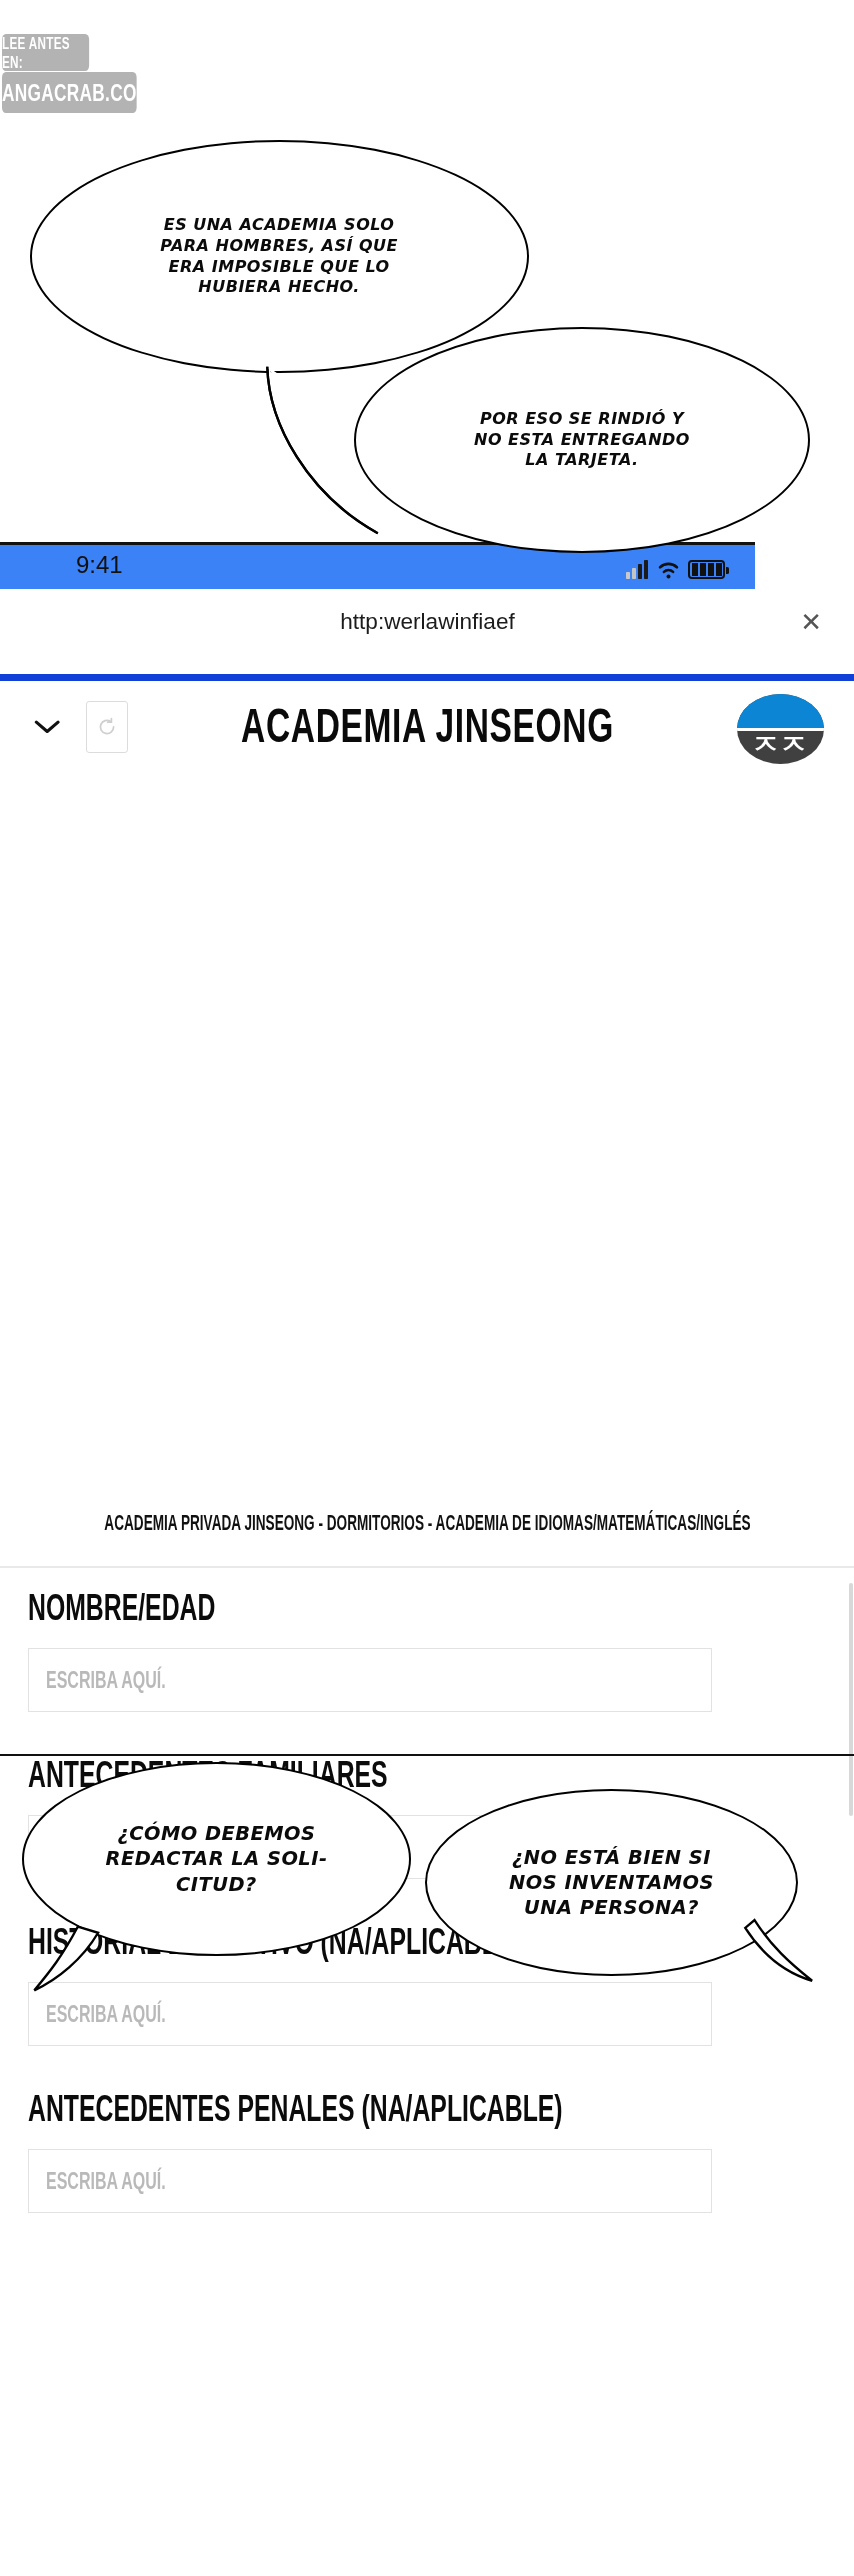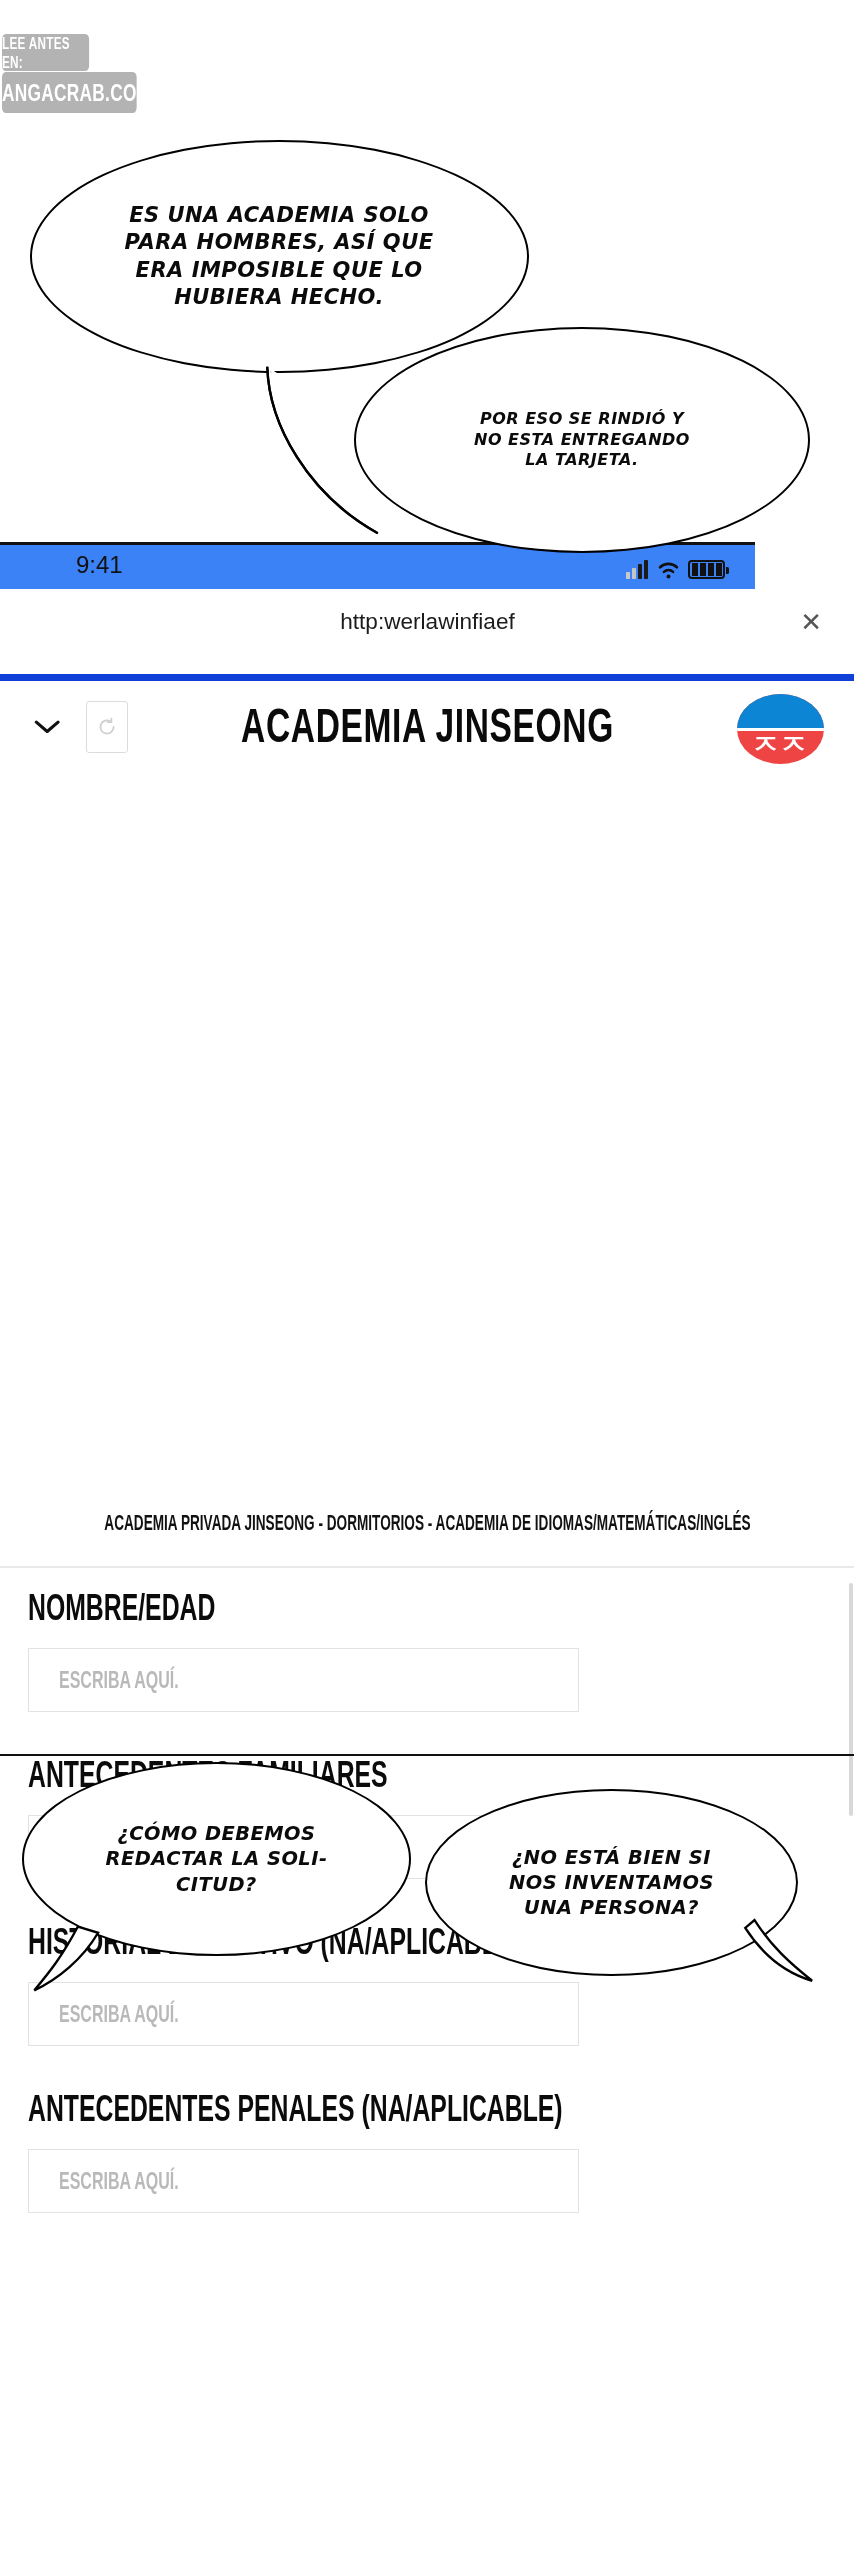--- a/index.html
+++ b/index.html
@@ -35,21 +35,21 @@
             text-align: center; }
   .bubble .txt {
     font-family: "DejaVu Sans", sans-serif;
     font-weight: 700; font-style: italic;
     text-transform: uppercase; color: #0b0b0b;
     line-height: 1.30; letter-spacing: 0.5px;
     white-space: pre-line;
   }
   .b1 { left: 29.6px;  top: 140px; width: 499px; height: 233px;
         border-radius: 50%/50%; z-index: 30; }
-  .b1 .txt { font-size: 21px; }
+  .b1 .txt { font-size: 16px; }
   .b2 { left: 354px; top: 327px; width: 456px; height: 226px;
         border-radius: 50%/50%; z-index: 31; }
   .b2 .txt { font-size: 16px; }
   .b3 { left: 22px;  top: 1762px; width: 389px; height: 194px;
         border-radius: 50%/50%; z-index: 31; }
   .b3 .txt { font-size: 19.4px; }
   .b4 { left: 425px; top: 1789px; width: 373px; height: 187px;
         border-radius: 50%/50%; z-index: 31; }
   .b4 .txt { font-size: 19.4px; }
 
@@ -97,21 +97,21 @@
   .site-head { position: relative; height: 124px; }
   .chev { position: absolute; left: 34px; top: 58px; width: 26.4px; height: 15.6px; }
   .reload { position: absolute; left: 86px; top: 40px; width: 42px; height: 52px;
             border: 1.6px solid #dcdcdc; border-radius: 3.1px;
             display: flex; align-items: center; justify-content: center; }
   .brand { position: absolute; left: 0; right: 0; top: 40px; text-align: center;
            font-family: "Liberation Sans Narrow", "Liberation Sans", sans-serif;
            font-weight: 700; font-size: 43px; color: #0a0a0a;
            letter-spacing: 0.8px; transform: scaleX(.78) scaleY(1.12); }
   .logo { position: absolute; right: 31px; top: 33px; width: 87px; height: 70px;
-          border-radius: 50% / 50%; overflow: hidden; background: #ef4444; }
+          border-radius: 50% / 50%; overflow: hidden; background: #404040; }
   .logo .blue { position: absolute; left: 0; top: 0; width: 100%; height: 50%;
                 background: #0c86d4; }
   .logo .sep  { position: absolute; left: 0; top: 48%; width: 100%; height: 5%;
                 background: #ffffff; }
   .logo .gs   { position: absolute; left: 0; bottom: 6.2px; width: 100%;
                 text-align: center; color: #ffffff; font-size: 26.4px;
                 font-weight: 700; letter-spacing: 1.6px;
                 font-family: "DejaVu Sans", sans-serif; line-height: 1; }
   .subtitle { position: absolute; left: 0; right: 0; top: 852px;
               text-align: center;
@@ -121,23 +121,23 @@
   .hr { position: absolute; left: 0; top: 905px; width: 855px; height: 2.3px;
         background: #e9e9e9; }
 
   
   .form { position: absolute; left: 0; top: 929px; width: 855px; }
   .field { margin: 0 0 45px 0; padding: 0 28px; }
   .f-label { font-family: "Liberation Sans Narrow", "Liberation Sans", sans-serif;
              font-weight: 700; font-size: 31px; color: #0b0b0b;
              transform: scaleX(.80) scaleY(1.22); transform-origin: left center;
              margin-bottom: 22px; white-space: nowrap; }
-  .f-input { width: 551px; height: 64px; border: 1.6px solid #e2e2e2;
+  .f-input { width: 684px; height: 64px; border: 1.6px solid #e2e2e2;
              background: #ffffff; display: flex; align-items: center;
-             padding: 0 30px; }
+             padding: 0 17px; }
   .f-ph { font-family: "Liberation Sans Narrow", "Liberation Sans", sans-serif;
           font-weight: 700; font-size: 20px; color: #b9b9b9;
           transform: scaleX(.80) scaleY(1.20); transform-origin: left center; }
 
   .scrollbar { position: absolute; right: 2.3px; top: 922px; width: 3.9px;
                height: 233px; background: #d8d8d8; border-radius: 2.3px; z-index: 8; }
 
   .panel-line { position: absolute; left: 0; top: 1754px; width: 855px;
                 height: 2.3px; background: #111; z-index: 20; }
 </style>

